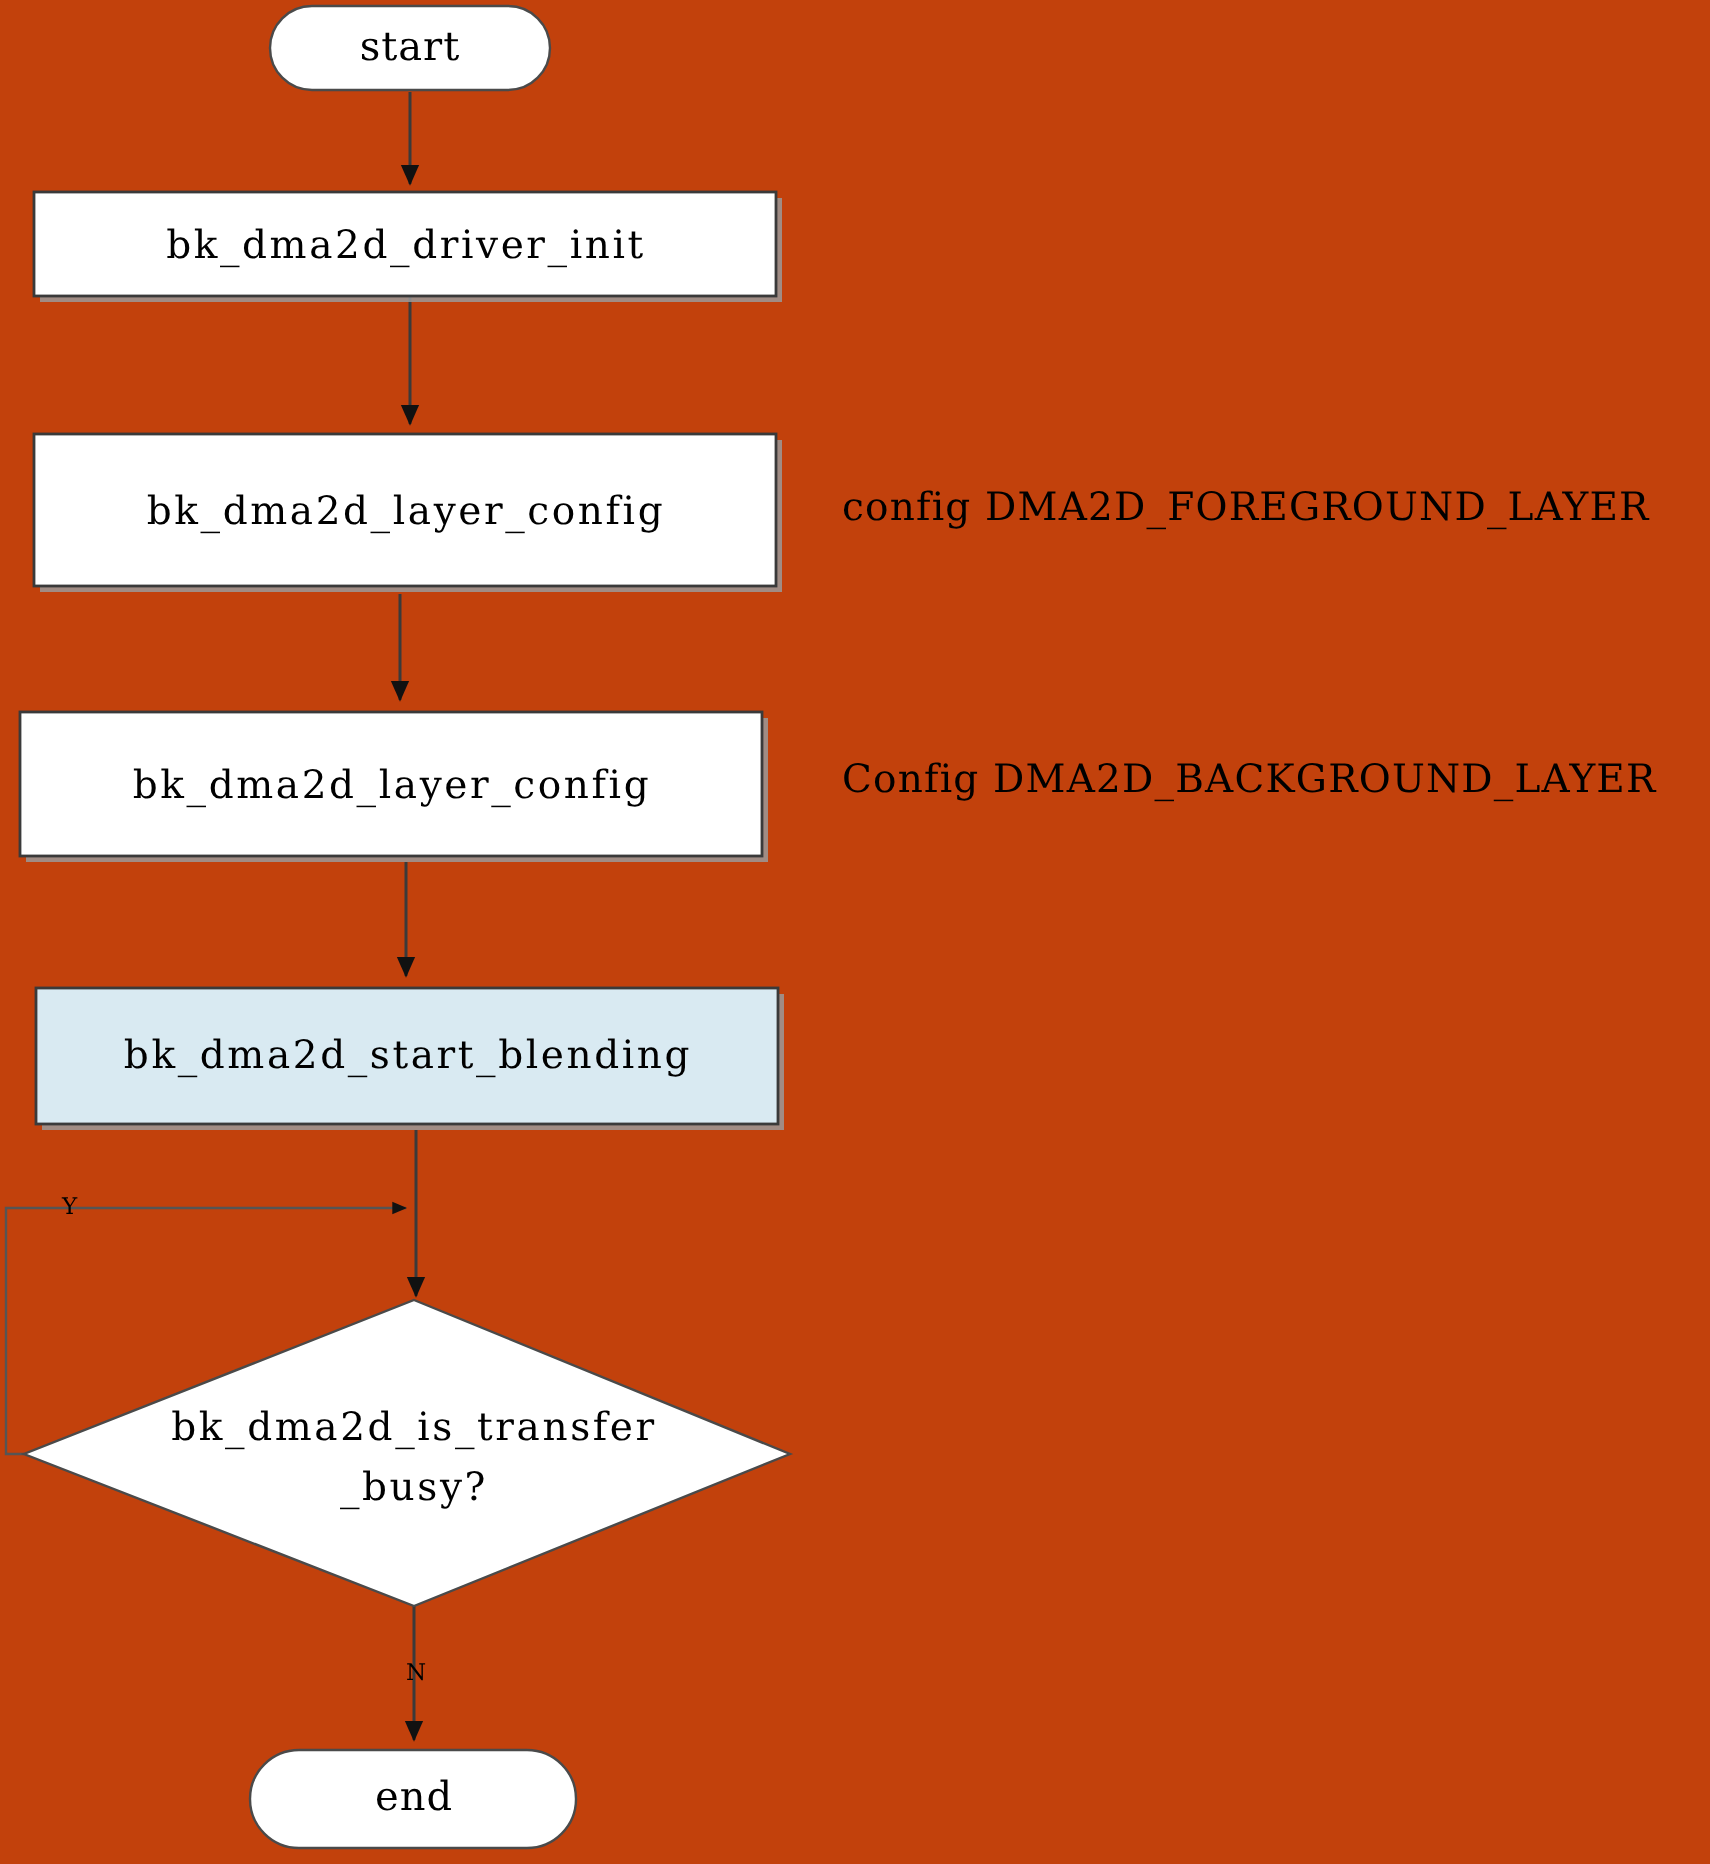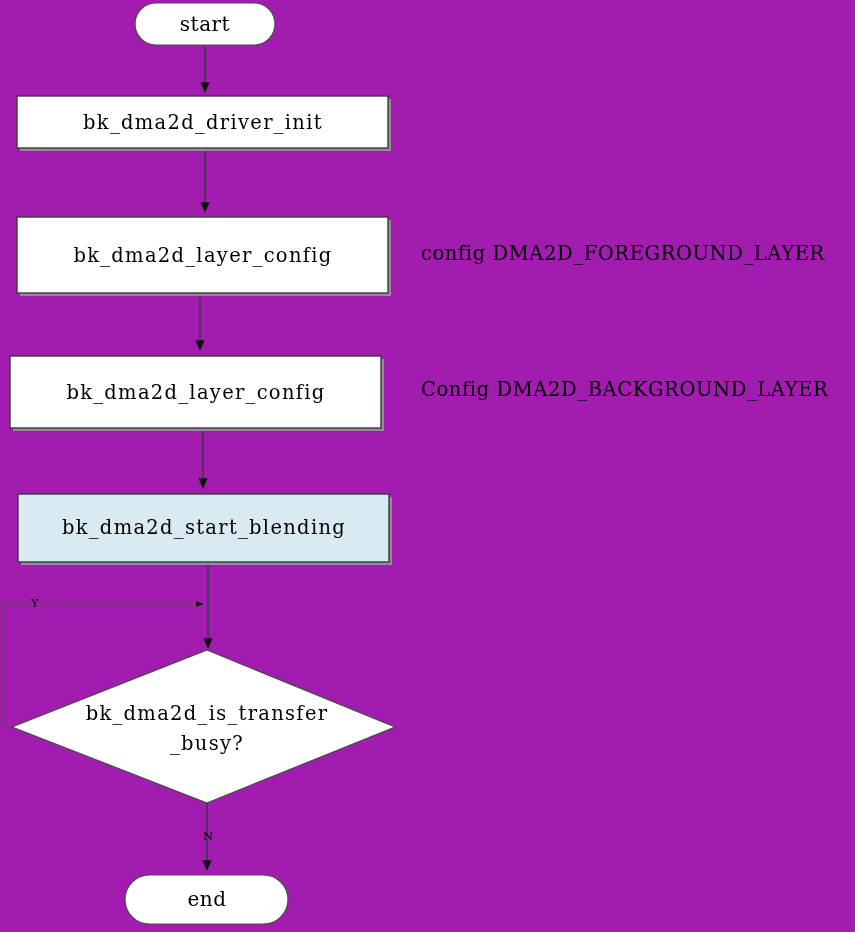--- a/index.html
+++ b/index.html
@@ -8,21 +8,21 @@
     padding: 0;
     background: #ffffff;
   }
   body {
     font-family: "DejaVu Serif", "Liberation Serif", serif;
   }
   #canvas {
     position: relative;
     width: 855px;
     height: 932px;
-    background: #a21caf;
+    background: #c2410c;
     overflow: hidden;
   }
   #flow-svg {
     position: absolute;
     top: 0;
     left: 0;
     width: 855px;
     height: 932px;
   }
   .node-text {

